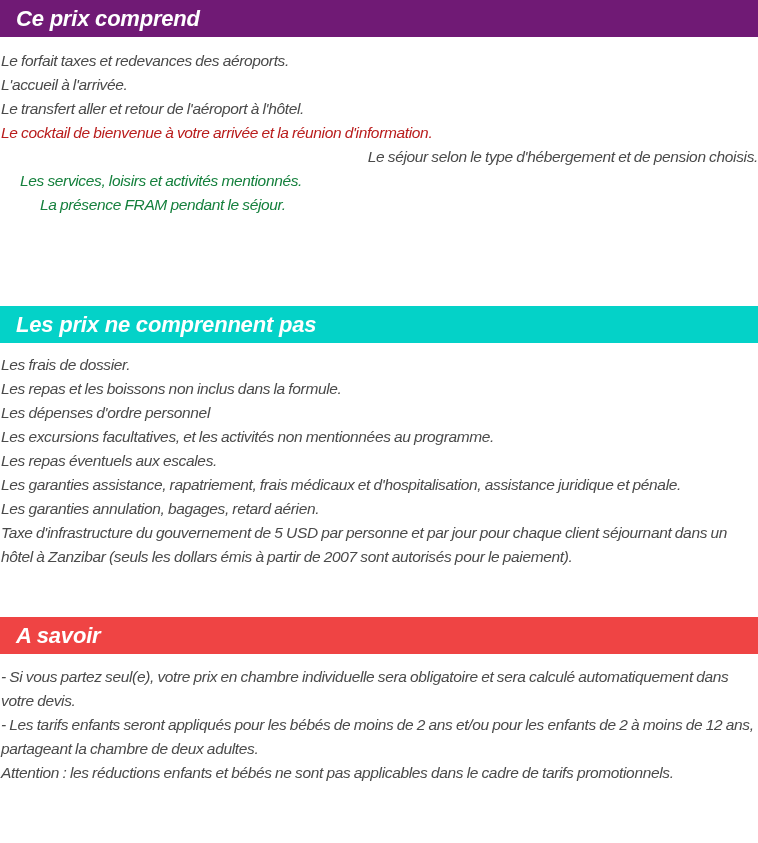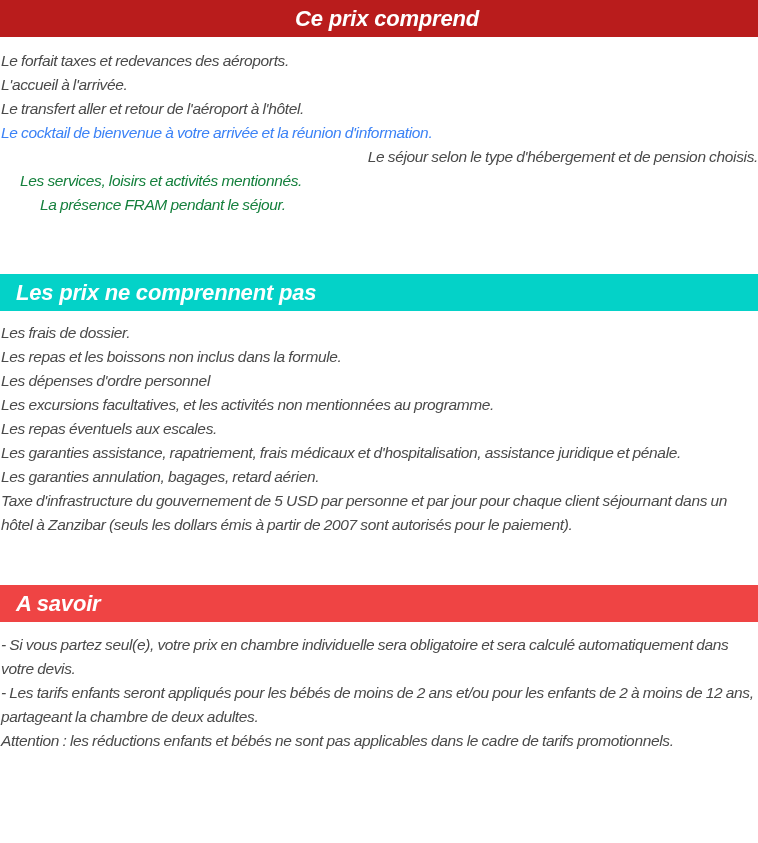--- a/index.html
+++ b/index.html
@@ -59,37 +59,37 @@
   .gap-2 { height: 48px; }
   .gap-after-header-3 { height: 11px; }
   .tail { height: 48px; }
 </style>
 </head>
 <body style="background: rgb(255, 255, 255);">
 
 <div class="page">
 
   <div class="section">
-    <div class="section-header" style="background: #b91c1c; color: rgb(255, 255, 255); text-align: center;">Ce prix comprend</div>
+    <div class="section-header" style="background: #701a75; color: rgb(255, 255, 255);">Ce prix comprend</div>
     <div class="gap-after-header-1"></div>
     <div class="section-body">
       <div class="body-line" style="color: rgb(74, 74, 74);">Le forfait taxes et redevances des aéroports.</div>
       <div class="body-line" style="color: rgb(74, 74, 74);">L'accueil à l'arrivée.</div>
       <div class="body-line" style="color: rgb(74, 74, 74);">Le transfert aller et retour de l'aéroport à l'hôtel.</div>
-      <div class="body-line" style="color: #3b82f6;">Le cocktail de bienvenue à votre arrivée et la réunion d'information.</div>
+      <div class="body-line" style="color: #b91c1c;">Le cocktail de bienvenue à votre arrivée et la réunion d'information.</div>
       <div class="body-line" style="color: rgb(74, 74, 74); text-align: right;">Le séjour selon le type d'hébergement et de pension choisis.</div>
       <div class="body-line" style="color: #15803d; padding-left: 20px;">Les services, loisirs et activités mentionnés.</div>
       <div class="body-line" style="color: #15803d; padding-left: 40px;">La présence FRAM pendant le séjour.</div>
     </div>
   </div>
 
   <div class="gap-1"></div>
 
   <div class="section">
-    <div class="section-header" style="background: rgb(4, 210, 200); color: rgb(255, 255, 255);">Les prix ne comprennent pas</div>
+    <div class="section-header" style="background: rgb(4, 210, 200); color: rgb(255, 255, 255); margin-top: 32px;">Les prix ne comprennent pas</div>
     <div class="gap-after-header-2"></div>
     <div class="section-body">
       <div class="body-line" style="color: rgb(74, 74, 74);">Les frais de dossier.</div>
       <div class="body-line" style="color: rgb(74, 74, 74);">Les repas et les boissons non inclus dans la formule.</div>
       <div class="body-line" style="color: rgb(74, 74, 74);">Les dépenses d'ordre personnel</div>
       <div class="body-line" style="color: rgb(74, 74, 74);">Les excursions facultatives, et les activités non mentionnées au programme.</div>
       <div class="body-line" style="color: rgb(74, 74, 74);">Les repas éventuels aux escales.</div>
       <div class="body-line" style="color: rgb(74, 74, 74);">Les garanties assistance, rapatriement, frais médicaux et d'hospitalisation, assistance juridique et pénale.</div>
       <div class="body-line" style="color: rgb(74, 74, 74);">Les garanties annulation, bagages, retard aérien.</div>
       <div class="body-line" style="color: rgb(74, 74, 74);">Taxe d'infrastructure du gouvernement de 5 USD par personne et par jour pour chaque client séjournant dans un hôtel à Zanzibar (seuls les dollars émis à partir de 2007 sont autorisés pour le paiement).</div>

